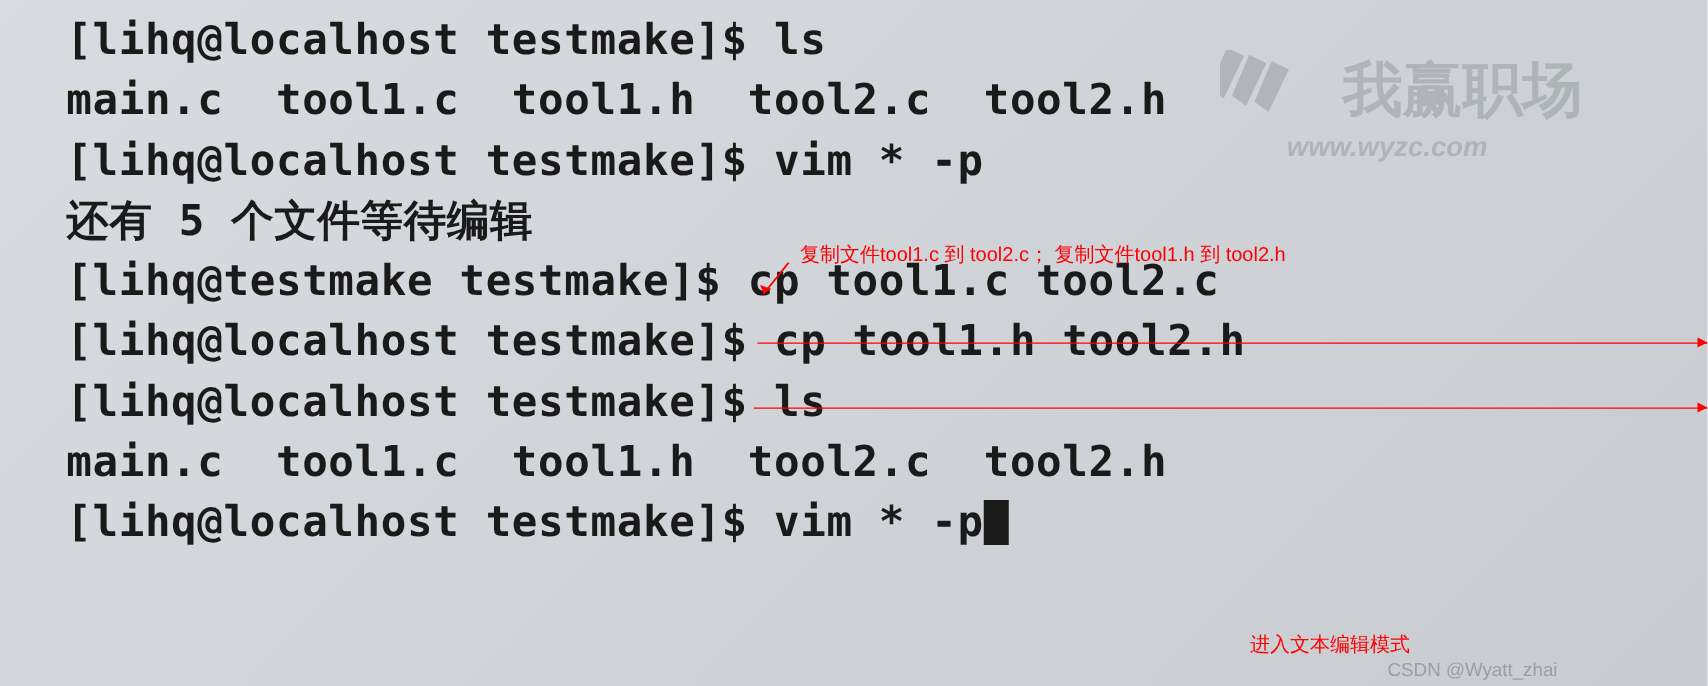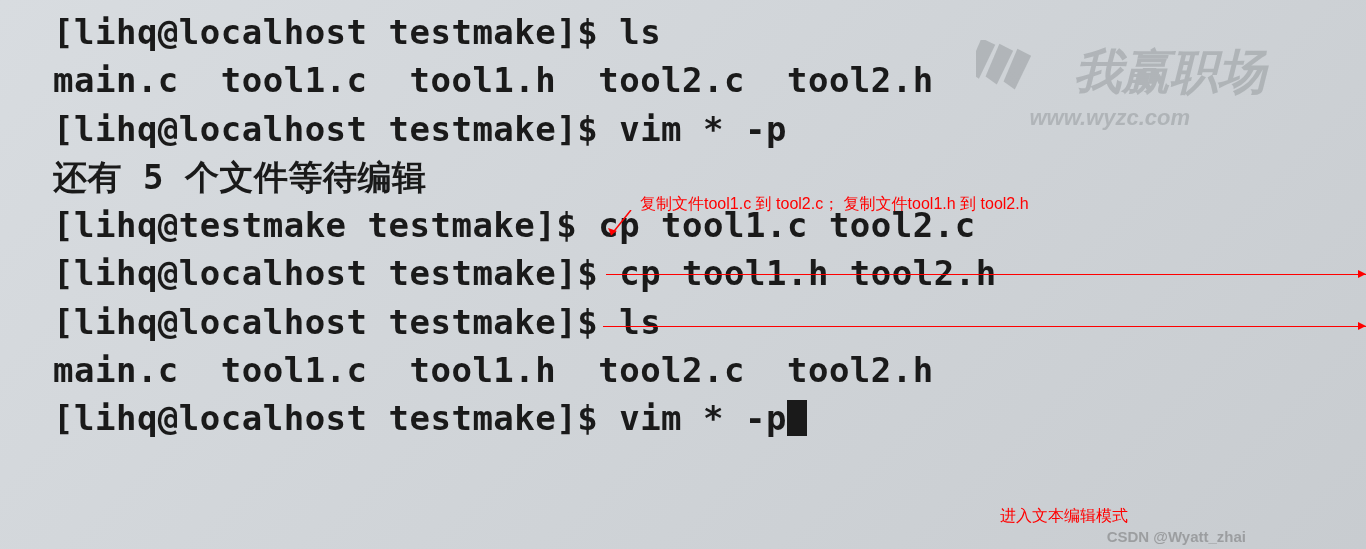--- a/index.html
+++ b/index.html
@@ -26,21 +26,20 @@
       margin-left: 48px;
     }
     .watermark {
       position: absolute;
       top: 40px;
       right: 100px;
       font-size: 48px;
       color: rgba(120, 125, 130, 0.35);
       font-weight: bold;
       font-family: sans-serif;
-      font-style: italic;
     }
     .watermark-url {
       position: absolute;
       top: 105px;
       right: 176px;
       font-size: 22px;
       color: rgba(120, 125, 130, 0.35);
       font-family: sans-serif;
       font-style: italic;
     }
@@ -115,21 +114,21 @@
       vertical-align: text-bottom;
       margin-bottom: 2px;
     }
     .csdn-watermark {
       position: absolute;
       bottom: 4px;
       right: 120px;
       font-size: 15px;
       color: rgba(100, 100, 100, 0.45);
       font-family: sans-serif;
-      font-weight: bold;
+      font-weight: normal;
     }
   </style>
 </head>
 <body>
 
 <div class="terminal-line">[lihq@localhost testmake]$ ls</div>
 <div class="terminal-line">main.c  tool1.c  tool1.h  tool2.c  tool2.h</div>
 <div class="terminal-line">[lihq@localhost testmake]$ vim * -p</div>
 <div class="terminal-line">还有 5 个文件等待编辑</div>
 <div class="terminal-line">[lihq@testmake testmake]$ cp tool1.c tool2.c</div>

